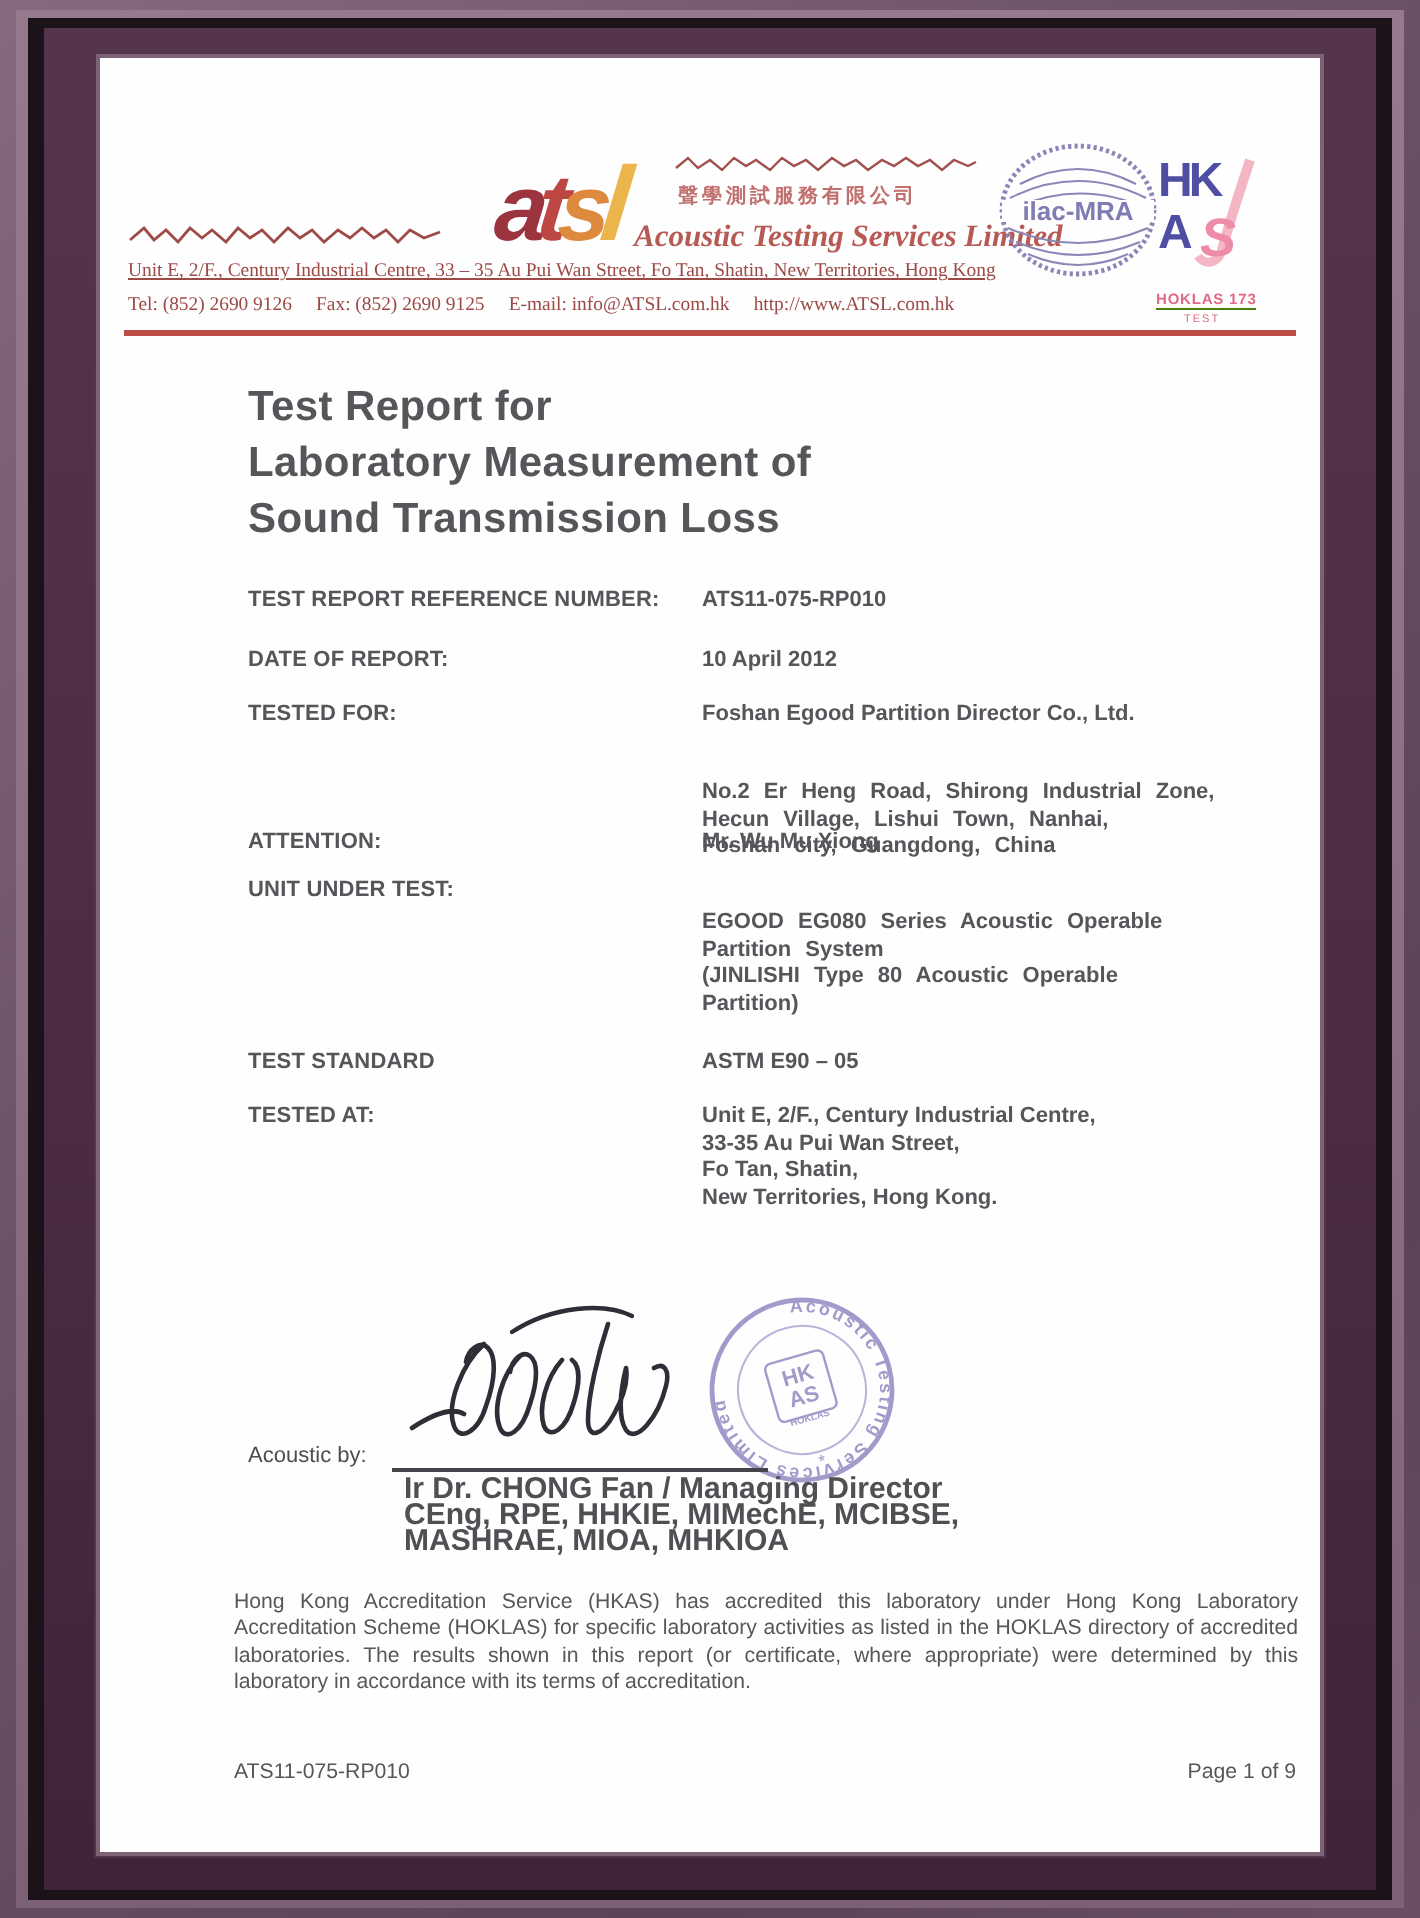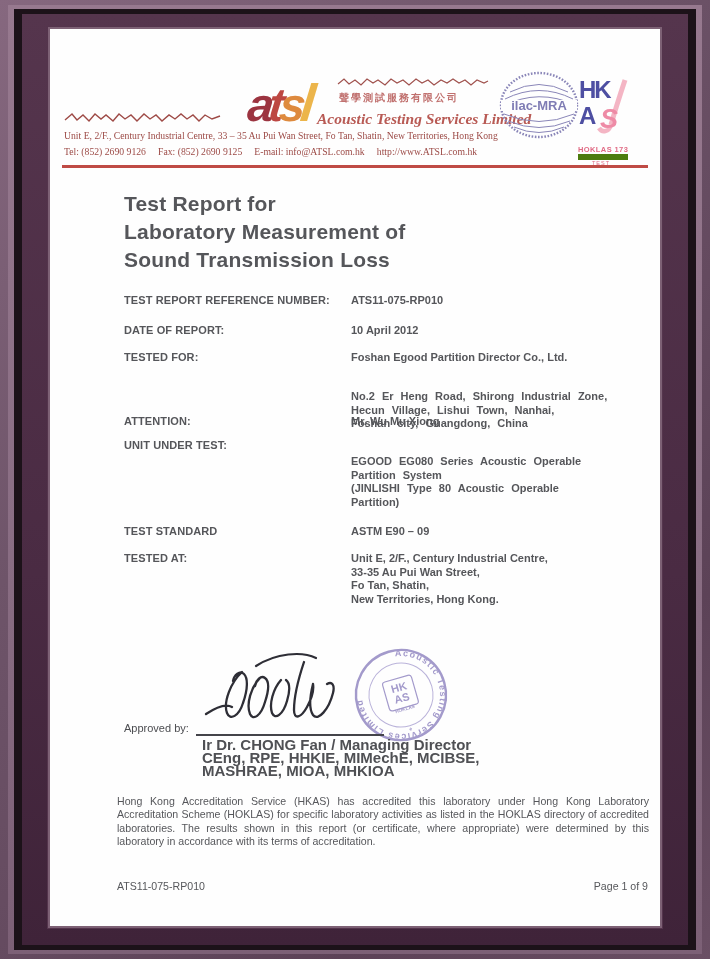--- a/index.html
+++ b/index.html
@@ -18,28 +18,28 @@
   .wave { position:absolute; }
   .atsl-logo { position:absolute; left:198px; top:48px; font-size:47px; font-style:italic; font-weight:900;
                letter-spacing:-5px; line-height:1; transform:skewX(-6deg); }
   .atsl-logo .la { color:#9c3440; } .atsl-logo .lt { color:#bd4742; }
   .atsl-logo .ls { color:#de8a3e; } .atsl-logo .ll { color:#ecb54b; font-size:112%; }
   .cn-name { position:absolute; left:289px; top:62px; width:200px; font-size:10px; font-weight:bold;
              color:#c0706e; letter-spacing:2px; white-space:nowrap; }
   .en-name { position:absolute; left:267px; top:81px; font-family:"Liberation Serif", serif; font-style:italic;
              font-weight:bold; font-size:15.5px; color:#b85a54; white-space:nowrap; }
   .hdr-addr { position:absolute; left:14px; top:101px; width:540px; font-family:"Liberation Serif", serif;
-              font-size:9.7px; color:#9c4a46; white-space:nowrap; }
+              font-size:9.7px; color:#9c4a46; white-space:nowrap;text-decoration:underline; }
   .hdr-contact { position:absolute; left:14px; top:117px; width:540px; font-family:"Liberation Serif", serif;
                  font-size:9.7px; color:#9c4a46; white-space:nowrap; }
   .red-rule { position:absolute; left:12px; top:136px; width:586px; height:2.5px; background:#bf4b45; }
   .ilac { position:absolute; left:448px; top:42px; }
   .hkas { position:absolute; left:528px; top:49px; width:62px; text-align:left; }
   .hkas .hoklas { font-size:7.5px; font-weight:bold; color:#e06a84; letter-spacing:.4px;
-                  border-bottom:6px solid #4d7c0f; display:inline-block; margin-top:1px; }
+                  border-bottom:1px solid #4d7c0f; display:inline-block; margin-top:1px; }
   .hkas .hoklas-test { font-size:5.5px; color:#e06a84; letter-spacing:1px; margin-left:14px; }
 
   
   .title { position:absolute; left:74px; top:161px; font-size:21px; line-height:28px; font-weight:bold;
            color:#55565a; white-space:pre-line; letter-spacing:.2px; }
 
   
   .row { position:absolute; left:74px; width:490px; color:#55565a; font-size:11px; line-height:13.5px; }
   .row .lbl { position:absolute; left:0; top:0; width:220px; font-weight:bold; letter-spacing:.1px; }
   .row .val { position:absolute; left:227px; top:0; width:263px; font-weight:bold; white-space:pre-line; }
@@ -143,31 +143,31 @@
   </div>
   <div class="row r5">
     <div class="lbl">UNIT UNDER TEST:</div>
     <div class="val spread">EGOOD EG080 Series Acoustic Operable
 Partition System
 (JINLISHI Type 80 Acoustic Operable
 Partition)</div>
   </div>
   <div class="row r6">
     <div class="lbl">TEST STANDARD</div>
-    <div class="val">ASTM E90 – 09</div>
+    <div class="val">ASTM E90 – 05</div>
   </div>
   <div class="row r7">
     <div class="lbl">TESTED AT:</div>
     <div class="val">Unit E, 2/F., Century Industrial Centre,
 33-35 Au Pui Wan Street,
 Fo Tan, Shatin,
 New Territories, Hong Kong.</div>
   </div>
 
-  <div class="approved">Approved by:</div>
+  <div class="approved">Acoustic by:</div>
 
   <svg class="sig-svg" width="178" height="88" viewBox="0 0 178 88">
     <path d="M60,16 C80,3 106,1 120,8" fill="none" stroke="#2e2e36" stroke-width="2.2" stroke-linecap="round"></path>
     <path d="M10,64 C22,56 31,54 36,57
              M46,22 C35,32 27,52 31,63 C34,71 43,66 47,53 C52,39 52,28 48,24 C44,20 38,25 37,31
              M64,28 C55,37 50,54 54,64 C57,71 65,66 69,52 C73,40 73,31 69,28 C65,25 60,30 59,36
              M85,30 C77,39 73,54 76,63 C79,70 87,65 91,51 C94,41 94,33 90,30
              M108,12 C103,27 98,48 98,60 C98,70 105,68 111,57 C116,48 118,40 117,34
              M117,34 C114,46 113,59 117,65 C122,72 133,59 137,43 C139,35 136,31 131,34" fill="none" stroke="#2e2e36" stroke-width="2.3" stroke-linecap="round" stroke-linejoin="round"></path>
   </svg>

